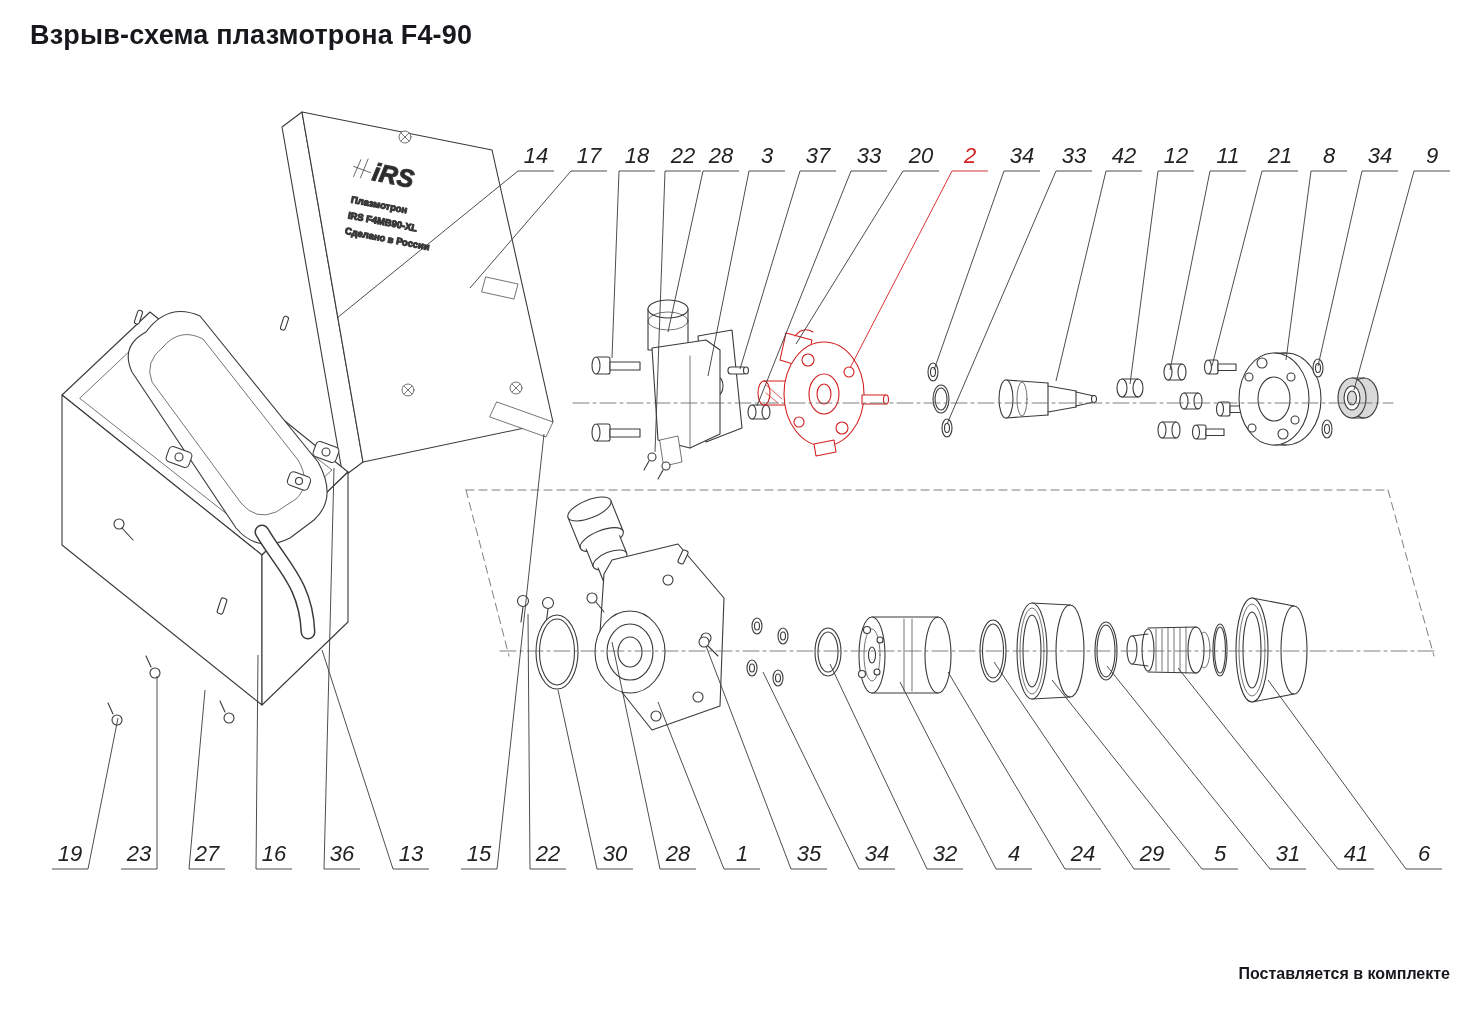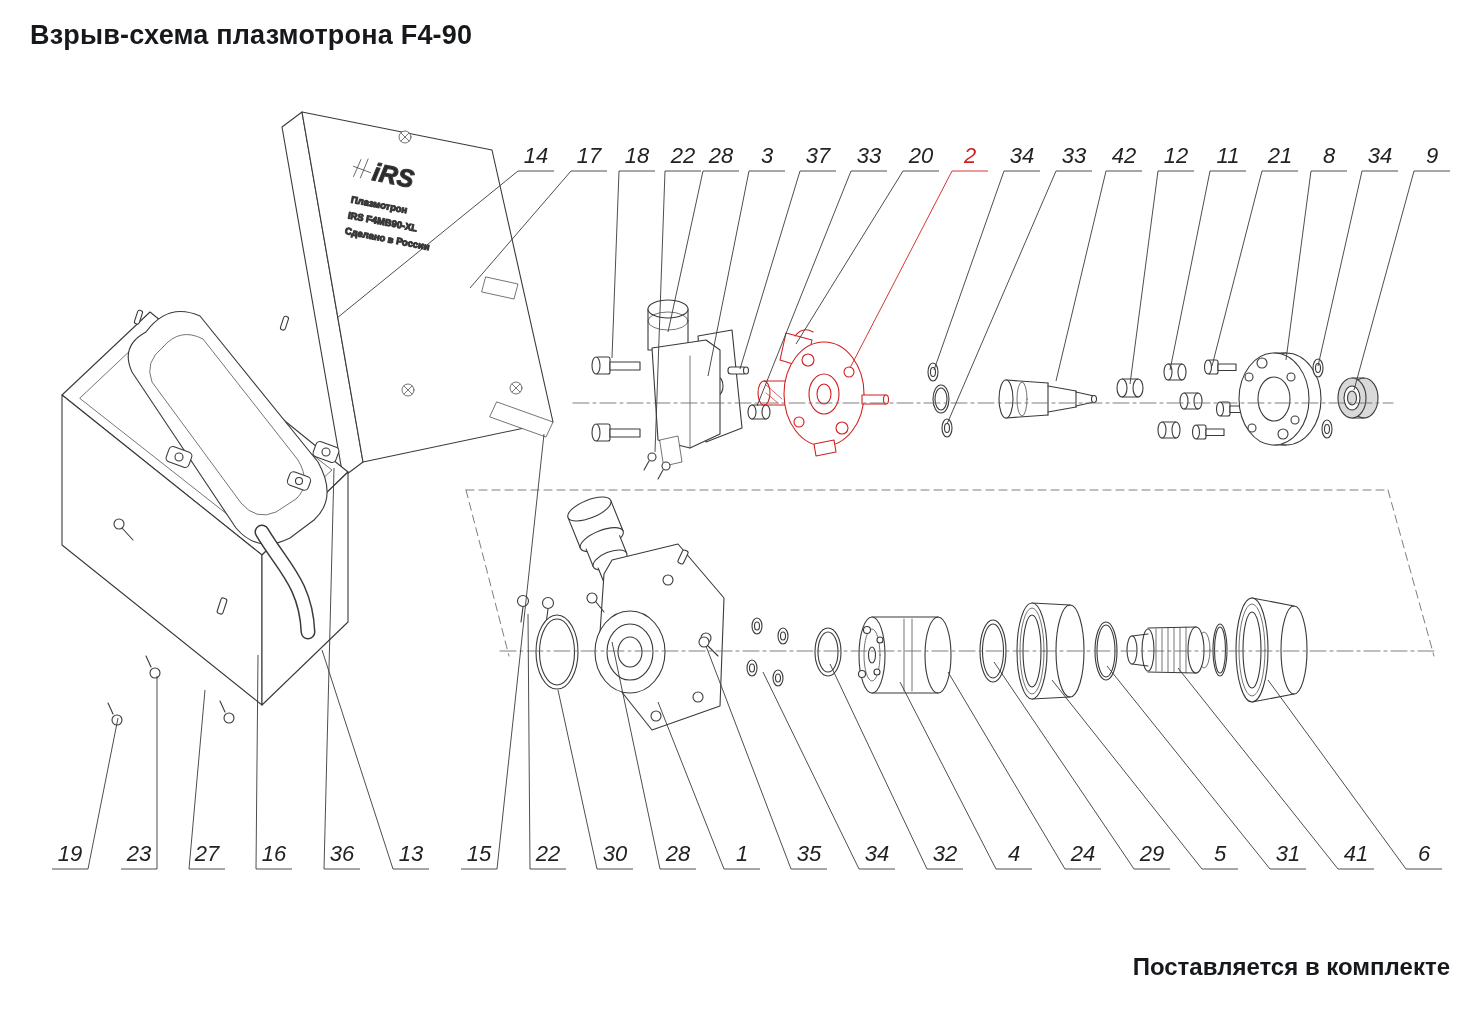--- a/index.html
+++ b/index.html
@@ -1,19 +1,19 @@
 <!DOCTYPE html>
 <html style="--hl: #d21f1f; --ln: #3a3a3a;"><head>
 <meta charset="utf-8">
 <style>
   html,body{margin:0;padding:0;background:#fff}
   .stage{position:relative;width:1480px;height:1009px;background:#fff;overflow:hidden;
          font-family:"Liberation Sans",sans-serif;color:#16181c}
   .title{position:absolute;left:30px;top:20px;margin:0;font-size:27px;font-weight:600;letter-spacing:.2px}
-  .footer{position:absolute;right:30px;bottom:24px;text-align:left;font-size:24px;font-weight:600;line-height:1.45}
+  .footer{position:absolute;right:30px;bottom:24px;text-align:left;font-size:16px;font-weight:600;line-height:1.45}
   #diagram{position:absolute;left:0;top:0}
 
   
   .part{fill:#fff;stroke:var(--ln,#3a3a3a);stroke-width:1.1;stroke-linejoin:round;stroke-linecap:round}
   .thin{stroke-width:.7}
   .centerline{fill:none;stroke:#6f6f6f;stroke-width:.9;stroke-dasharray:16 4 3 4}
   .dash{fill:none;stroke:#6f6f6f;stroke-width:.9;stroke-dasharray:8 5}
   .hose-o{fill:none;stroke:var(--ln,#3a3a3a);stroke-width:15}
   .hose-i{fill:none;stroke:#fff;stroke-width:12}
   .red-part{fill:#fff}

